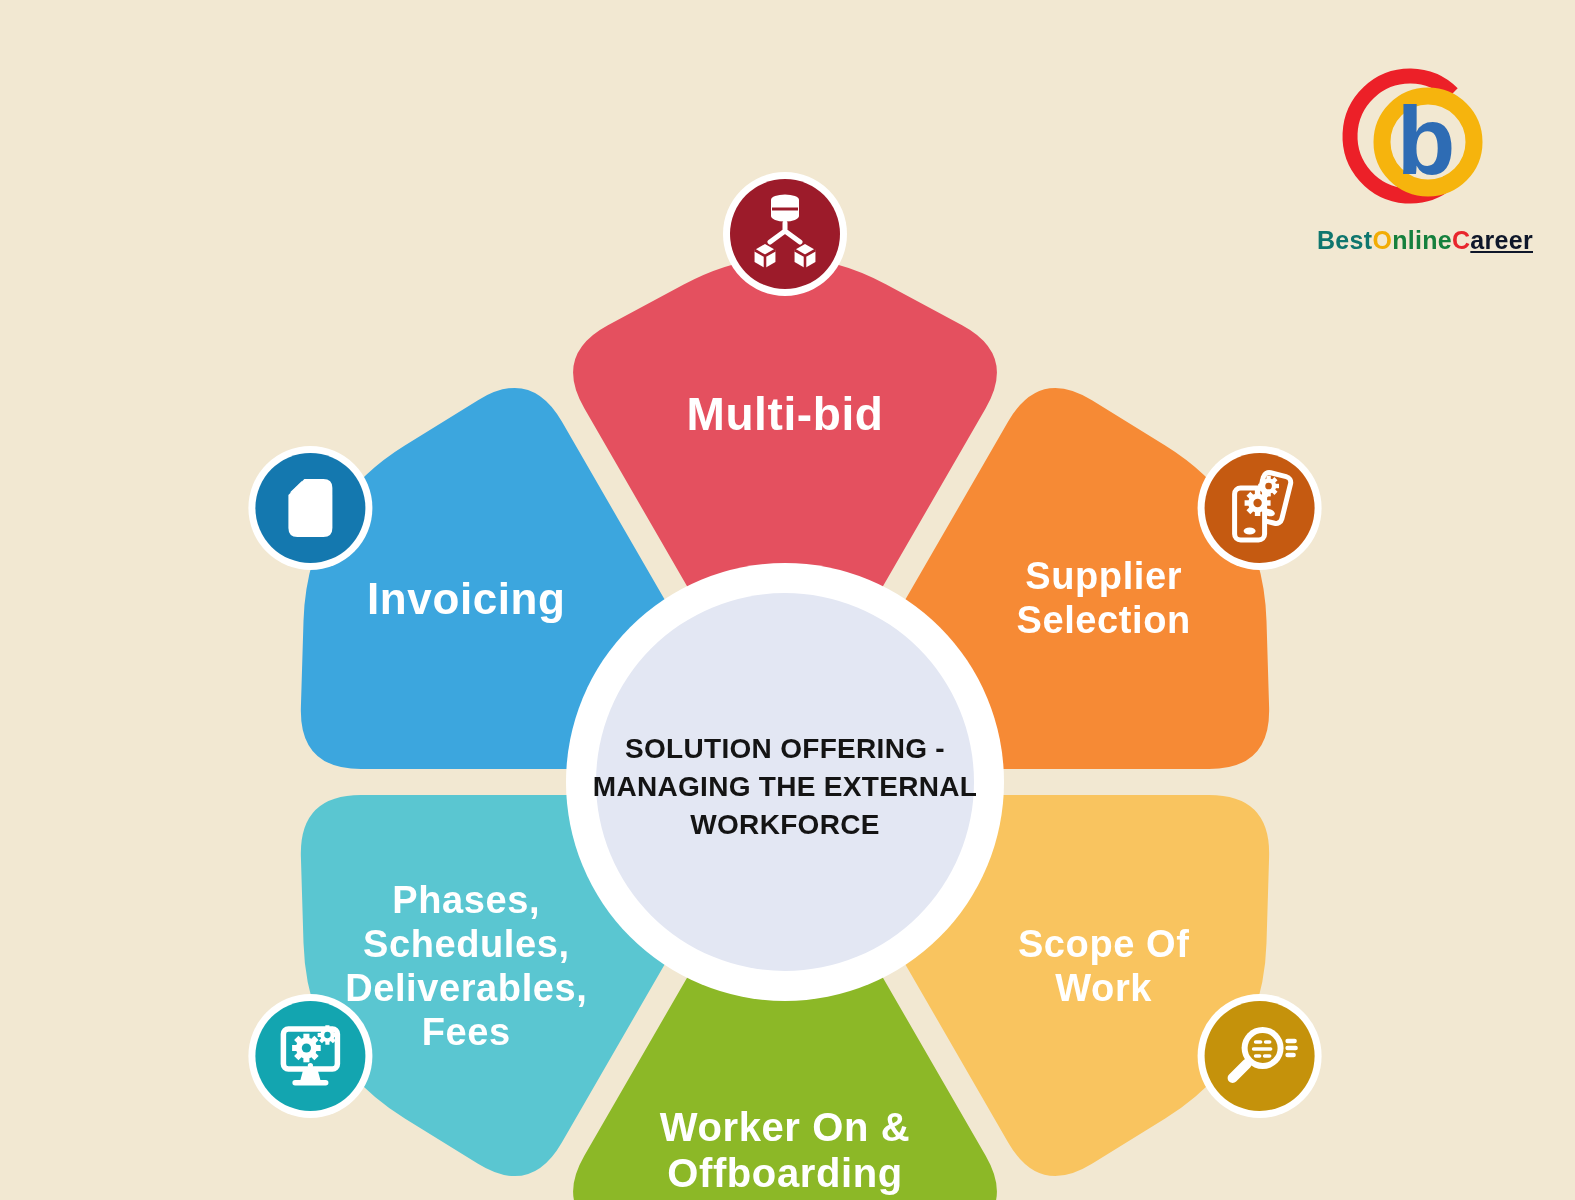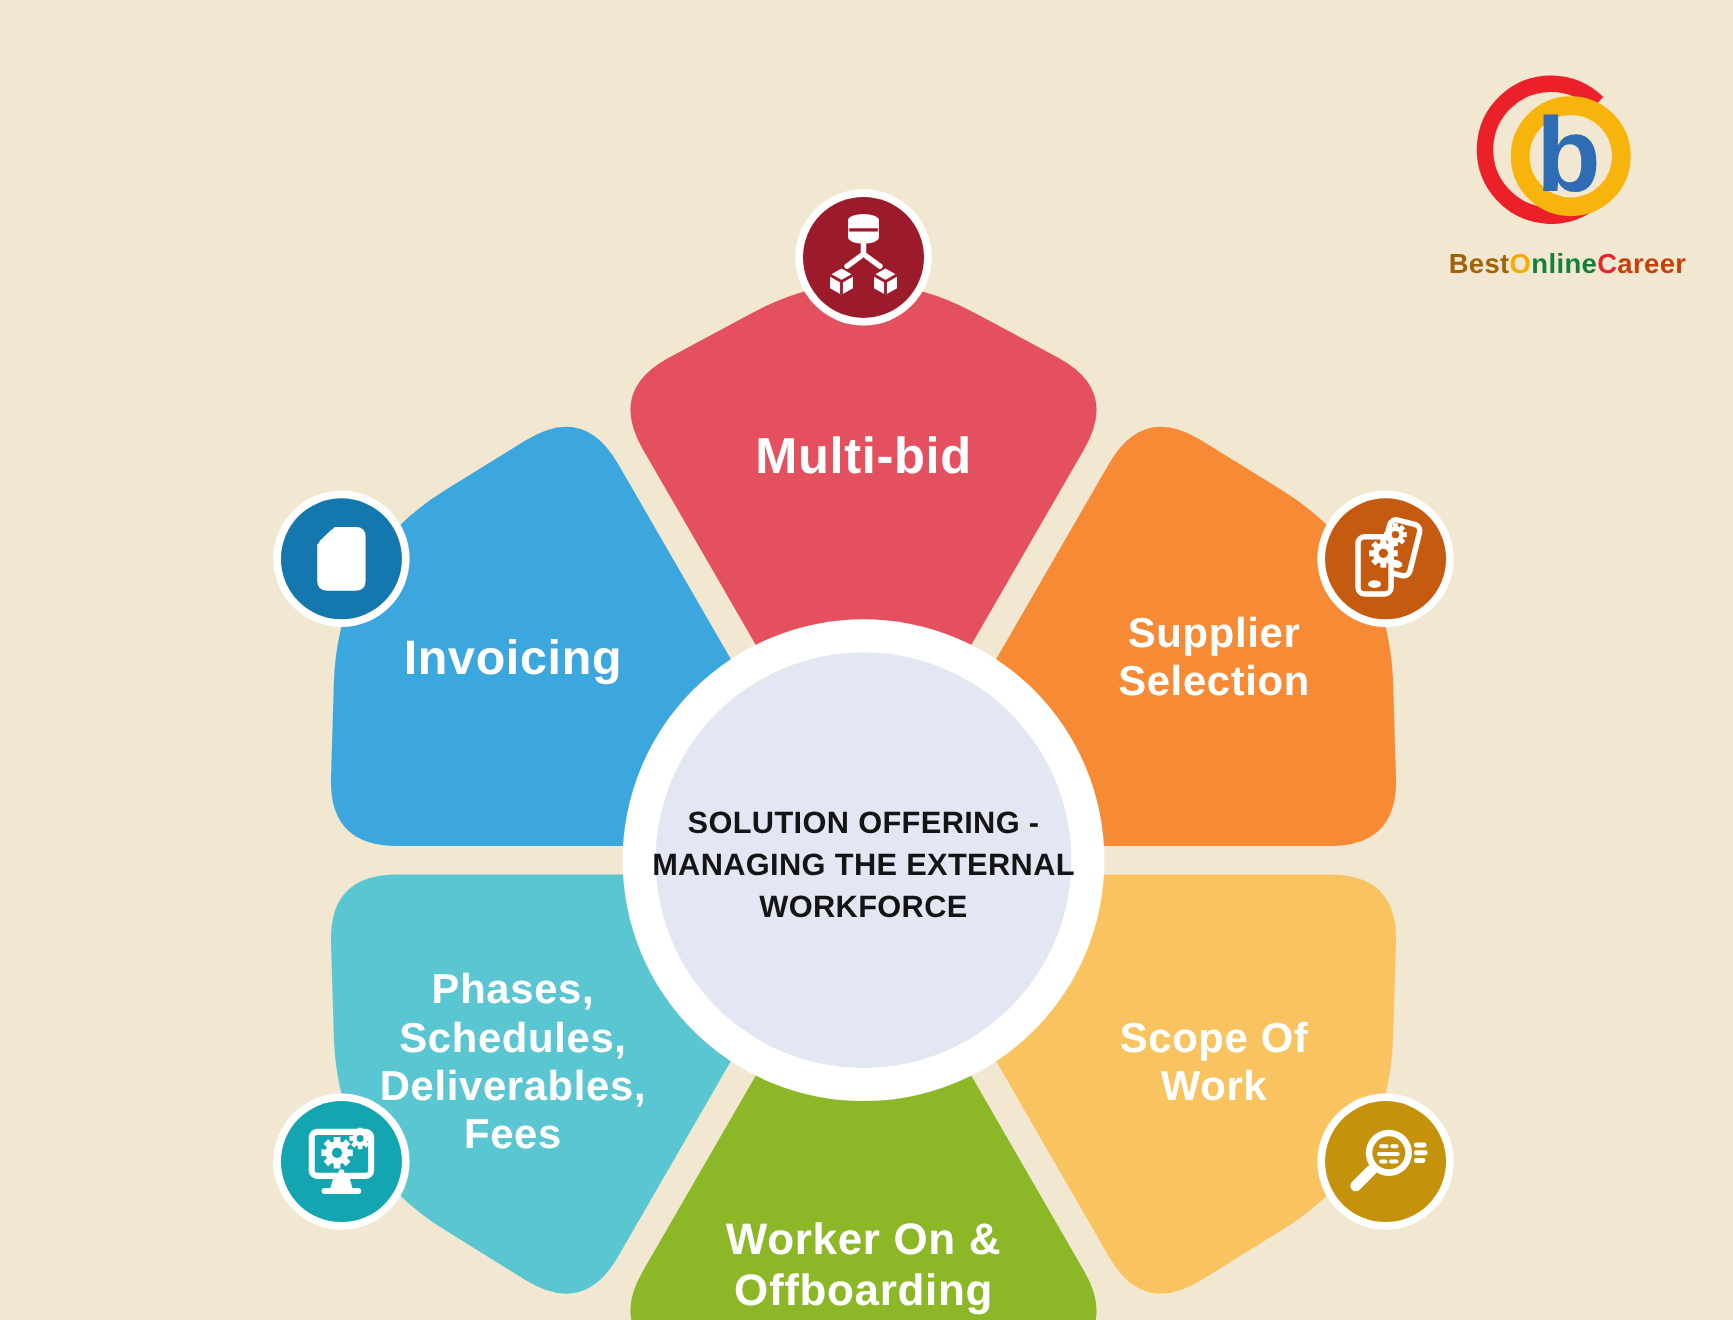--- a/index.html
+++ b/index.html
@@ -128,14 +128,14 @@
     <path d="M -8.5 -27 L -8.5 -15.5 L -20.5 -15.5 Z" fill="#fff"></path>
   </g>
   </svg>
 
 <div id="logo">
   <svg id="logo-mark" width="170" height="196" viewBox="0 0 170 196">
   <path d="M 112.4 57.6 A 60 60 0 1 0 108.6 146" fill="none" stroke="#ec2028" stroke-width="15"></path>
   <circle cx="88" cy="106" r="46" fill="none" stroke="#f6b40d" stroke-width="17"></circle>
   <text x="86" y="138" font-size="96" font-weight="bold" fill="#2e6cb4" text-anchor="middle">b</text>
     </svg>
-  <div id="logo-word"><span style="color: #a16207;">Best</span><span style="color: rgb(242, 172, 5);">O</span><span style="color: #15803d;">nline</span><span style="color: rgb(232, 38, 45);">C</span><span style="color: #c2410c;">areer</span></div>
+  <div id="logo-word"><span style="color: #0f766e;">Best</span><span style="color: rgb(242, 172, 5);">O</span><span style="color: #15803d;">nline</span><span style="color: rgb(232, 38, 45);">C</span><span style="color: #0f172a; text-decoration: underline;">areer</span></div>
 </div>
 
 </body></html>

